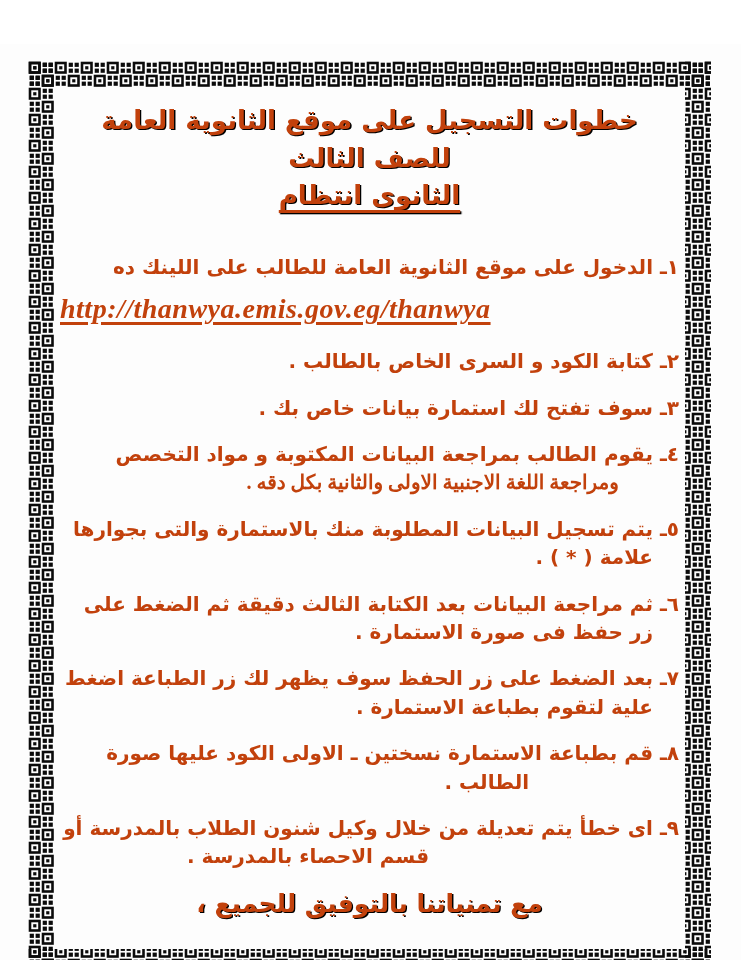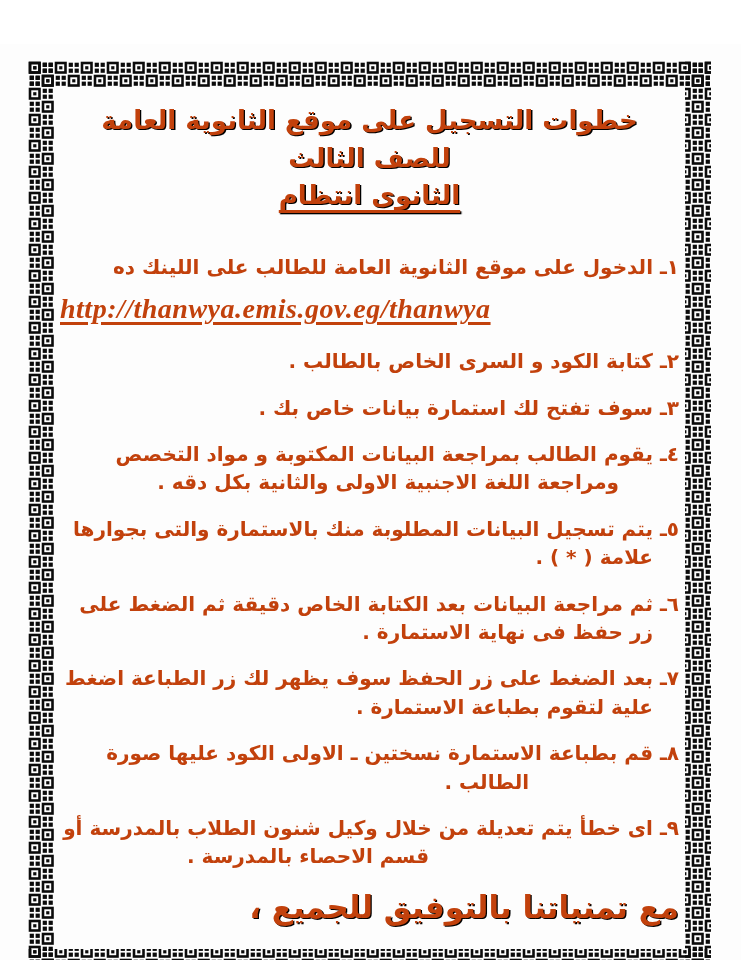--- a/index.html
+++ b/index.html
@@ -45,23 +45,23 @@
     font-style:italic;
     font-weight:bold;
     font-size:28px;
     letter-spacing:.5px;
     text-decoration:underline;
     text-decoration-thickness:2.5px;
     text-underline-offset:4px;
     margin:8px 0 6px 0;
   }
   .closing{
-    text-align:right;
+    text-align:center;
     font-weight:bold;
-    font-size:31px;
+    font-size:25px;
     margin-top:10px;
     text-shadow:1.3px 1.3px 0 #000;
   }
 </style>
 </head>
 <body>
 
 <div class="page">
 
   <svg class="frame" width="683" height="914" viewBox="0 0 683 914" aria-hidden="true">
@@ -102,31 +102,31 @@
     <div class="step">
       <div class="ln">٢ـ كتابة الكود و السرى الخاص بالطالب .</div>
     </div>
 
     <div class="step">
       <div class="ln">٣ـ سوف تفتح لك استمارة بيانات خاص بك .</div>
     </div>
 
     <div class="step">
       <div class="ln">٤ـ يقوم الطالب بمراجعة البيانات المكتوبة و مواد التخصص</div>
-      <div class="ln" style="padding-right:60px;">ومراجعة اللغة الاجنبية الاولى والثانية بكل دقه .</div>
+      <div class="ln" style="padding-right:60px;font-family:Liberation Serif, serif;">ومراجعة اللغة الاجنبية الاولى والثانية بكل دقه .</div>
     </div>
 
     <div class="step">
       <div class="ln">٥ـ يتم تسجيل البيانات المطلوبة منك بالاستمارة والتى بجوارها</div>
       <div class="ln cont-sm">علامة ( * ) .</div>
     </div>
 
     <div class="step">
-      <div class="ln">٦ـ ثم مراجعة البيانات بعد الكتابة الخاص دقيقة ثم الضغط على</div>
-      <div class="ln cont-sm">زر حفظ فى نهاية الاستمارة .</div>
+      <div class="ln">٦ـ ثم مراجعة البيانات بعد الكتابة الثالث دقيقة ثم الضغط على</div>
+      <div class="ln cont-sm">زر حفظ فى صورة الاستمارة .</div>
     </div>
 
     <div class="step">
       <div class="ln">٧ـ بعد الضغط على زر الحفظ سوف يظهر لك زر الطباعة اضغط</div>
       <div class="ln cont-sm">علية لتقوم بطباعة الاستمارة .</div>
     </div>
 
     <div class="step">
       <div class="ln">٨ـ قم بطباعة الاستمارة نسختين ـ الاولى الكود عليها صورة</div>
       <div class="ln" style="padding-right:150px;">الطالب .</div>

